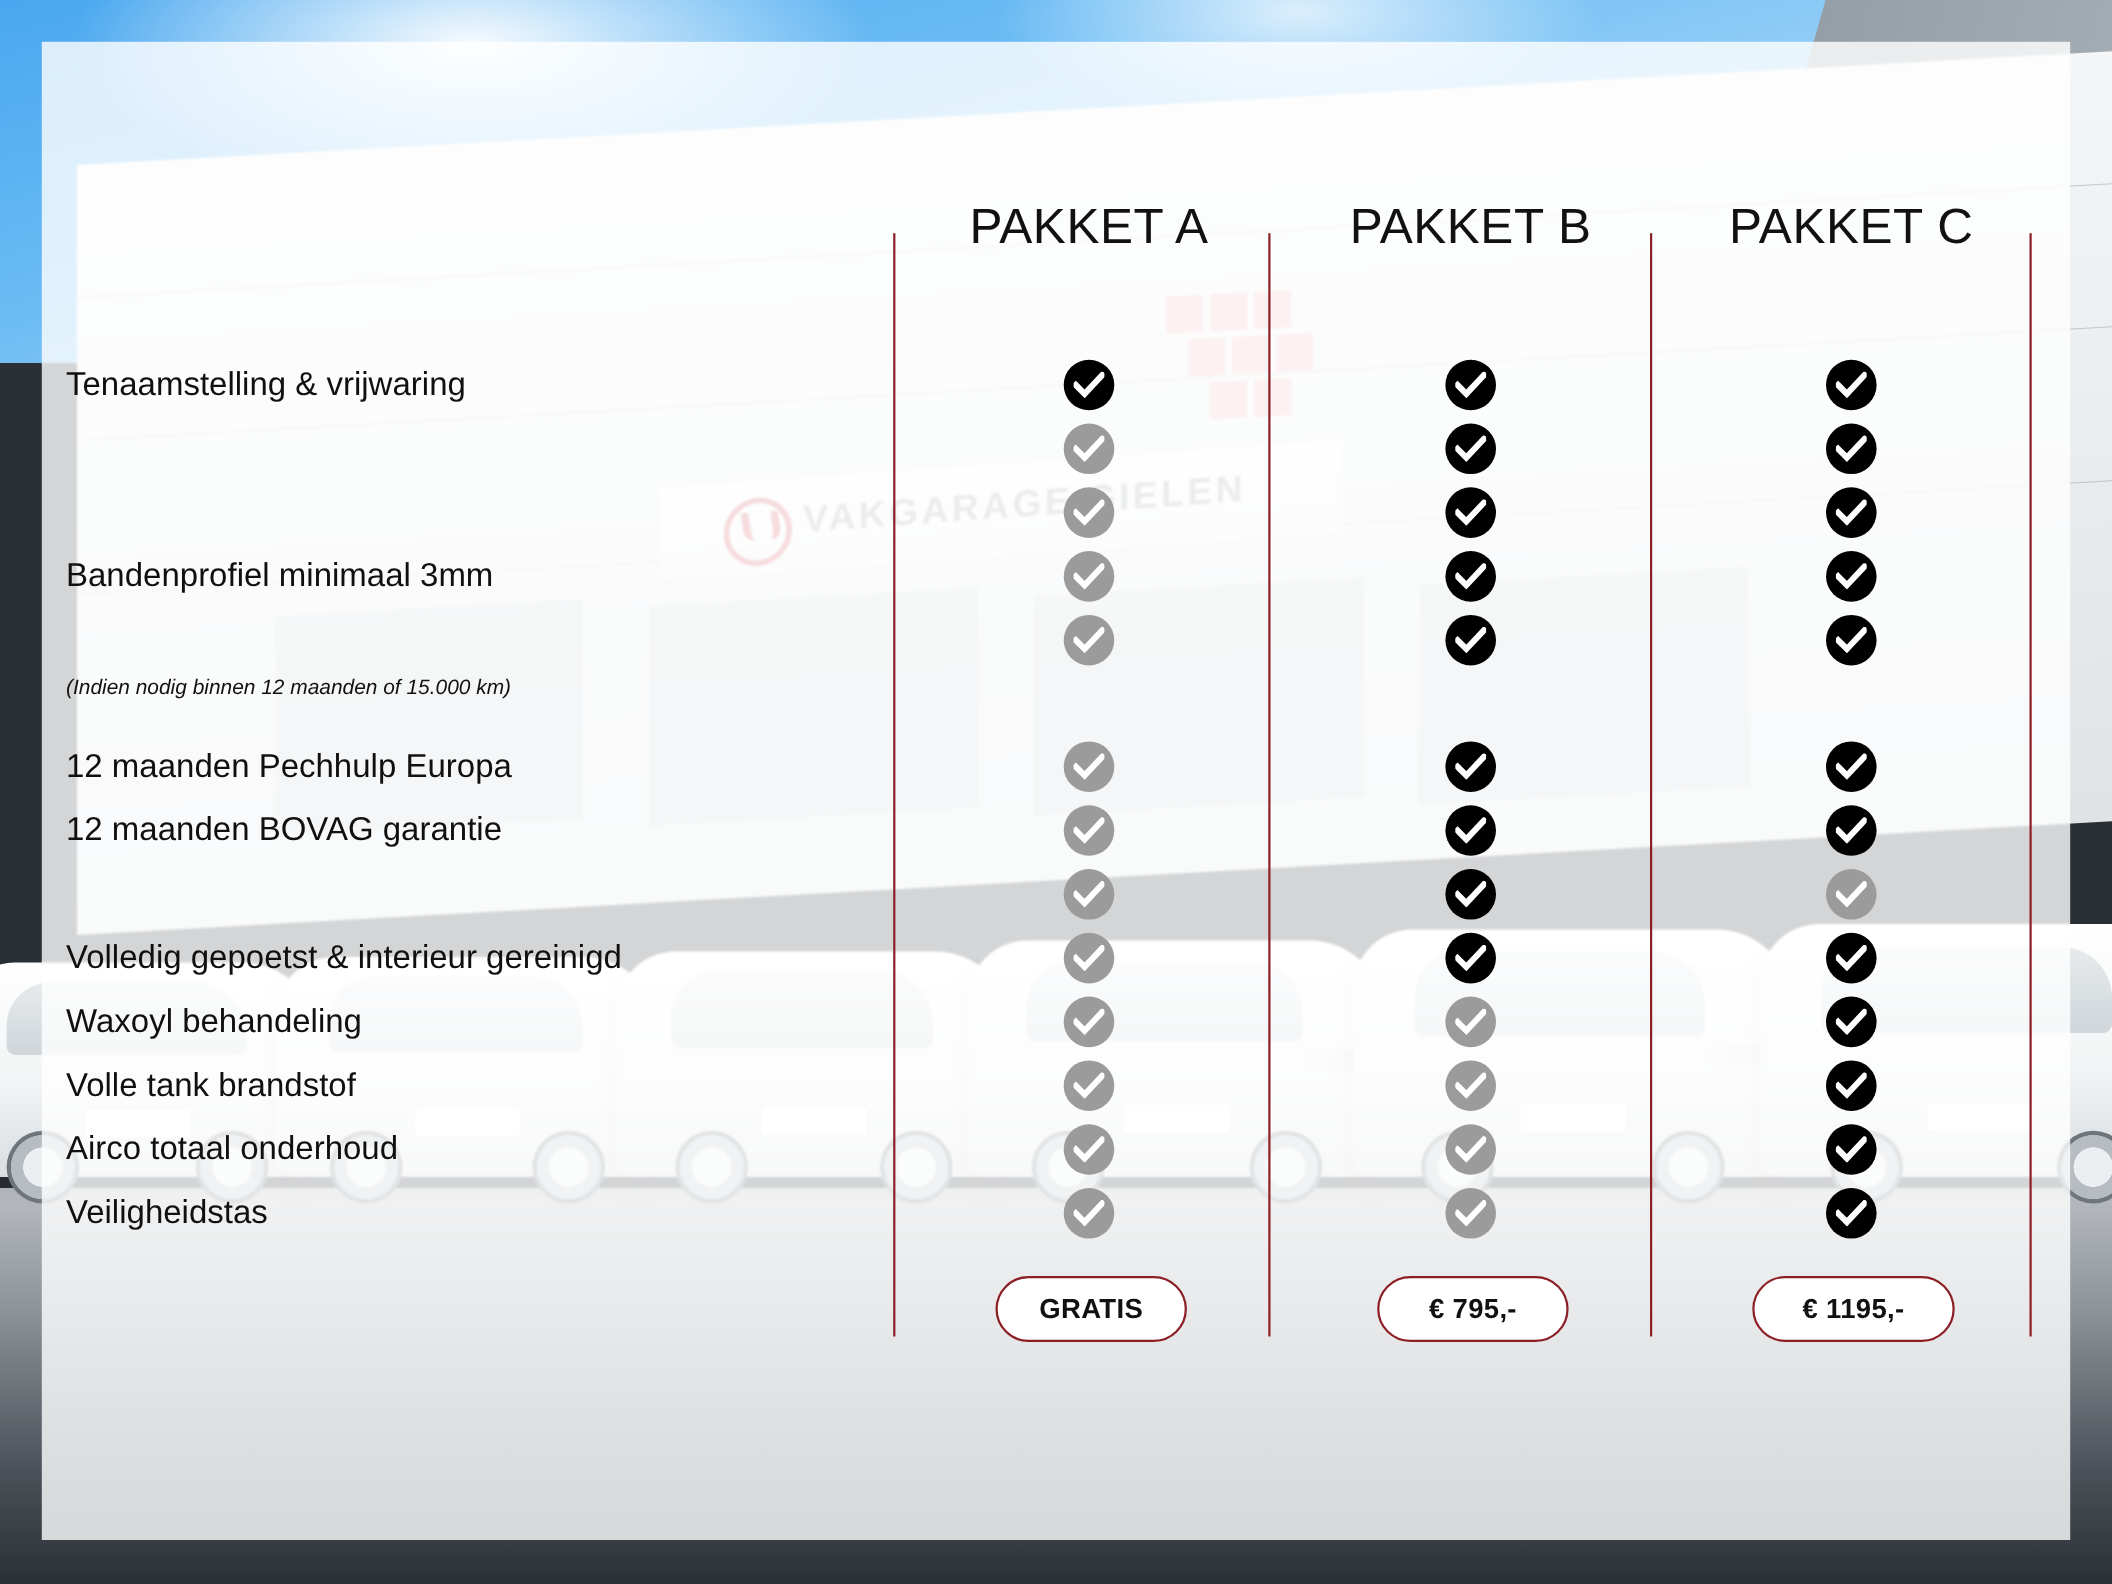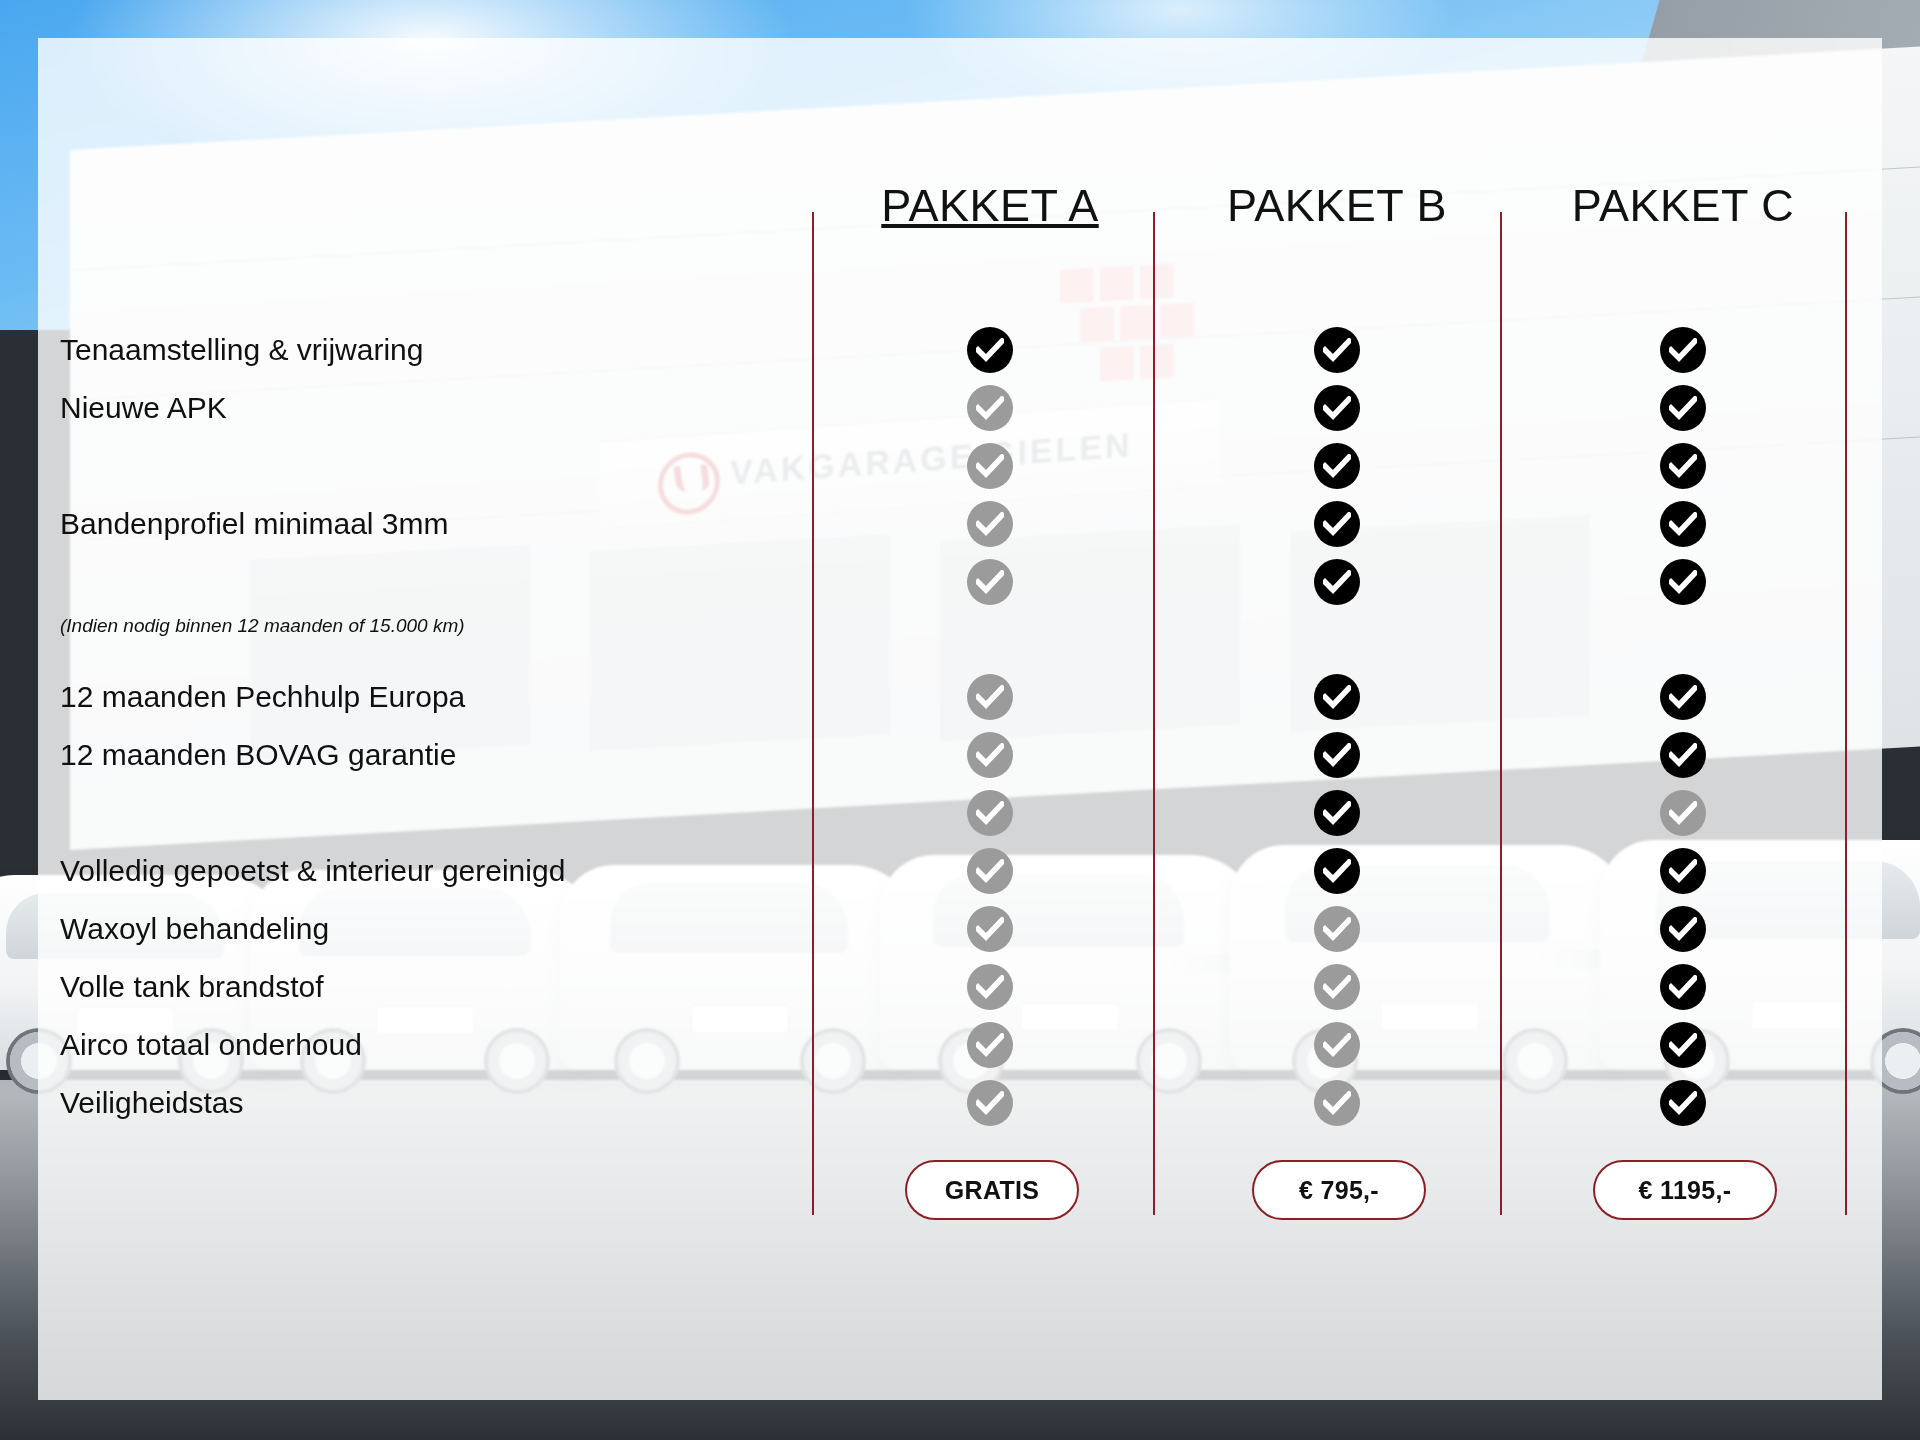--- a/index.html
+++ b/index.html
@@ -209,40 +209,39 @@
   </div>
 </div>
 
 <div id="panel"></div>
 
 <div id="content">
     <div class="col-rule" style="left: 812px; top: 212px; height: 1003px;"></div>
     <div class="col-rule" style="left: 1153px; top: 212px; height: 1003px;"></div>
     <div class="col-rule" style="left: 1500px; top: 212px; height: 1003px;"></div>
     <div class="col-rule" style="left: 1845px; top: 212px; height: 1003px;"></div>
-    <div class="pkg-head" style="left: 810px; width: 360px; text-decoration: underline;">PAKKET A</div>
+    <div class="pkg-head" style="left: 810px; width: 360px;">PAKKET A</div>
     <div class="pkg-head" style="left: 1503px; width: 360px;">PAKKET C</div>
     <div class="pkg-head" style="left: 1157px; width: 360px;">PAKKET B</div>
     <div class="feat" style="top: 335px;">Tenaamstelling &amp; vrijwaring</div>
     <div class="chk on" style="left: 967px; top: 327px;">
       <svg width="28" height="24" viewBox="0 0 28 24">
         <path d="M2 12 L10 20 L26 3" stroke="#fff" stroke-width="5.5" fill="none" stroke-linecap="square"></path>
       </svg>
     </div>
     <div class="chk on" style="left: 1314px; top: 327px;">
       <svg width="28" height="24" viewBox="0 0 28 24">
         <path d="M2 12 L10 20 L26 3" stroke="#fff" stroke-width="5.5" fill="none" stroke-linecap="square"></path>
       </svg>
     </div>
     <div class="chk on" style="left: 1660px; top: 327px;">
       <svg width="28" height="24" viewBox="0 0 28 24">
         <path d="M2 12 L10 20 L26 3" stroke="#fff" stroke-width="5.5" fill="none" stroke-linecap="square"></path>
       </svg>
     </div>
-    <div class="feat" style="top: 393px;">Nieuwe APK</div>
     <div class="chk off" style="left: 967px; top: 385px;">
       <svg width="28" height="24" viewBox="0 0 28 24">
         <path d="M2 12 L10 20 L26 3" stroke="#fff" stroke-width="5.5" fill="none" stroke-linecap="square"></path>
       </svg>
     </div>
     <div class="chk on" style="left: 1314px; top: 385px;">
       <svg width="28" height="24" viewBox="0 0 28 24">
         <path d="M2 12 L10 20 L26 3" stroke="#fff" stroke-width="5.5" fill="none" stroke-linecap="square"></path>
       </svg>
     </div>

